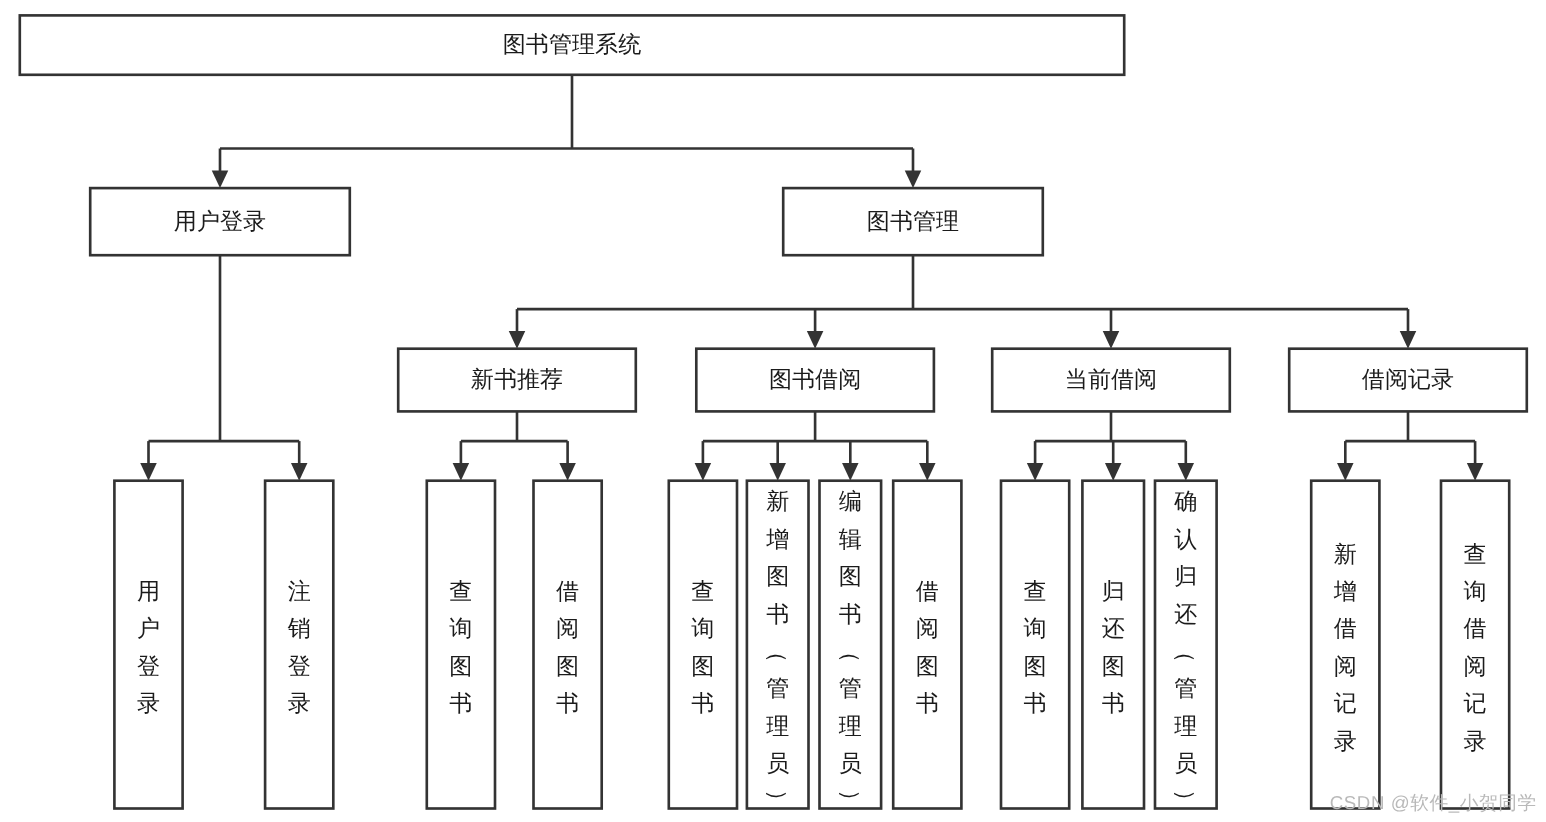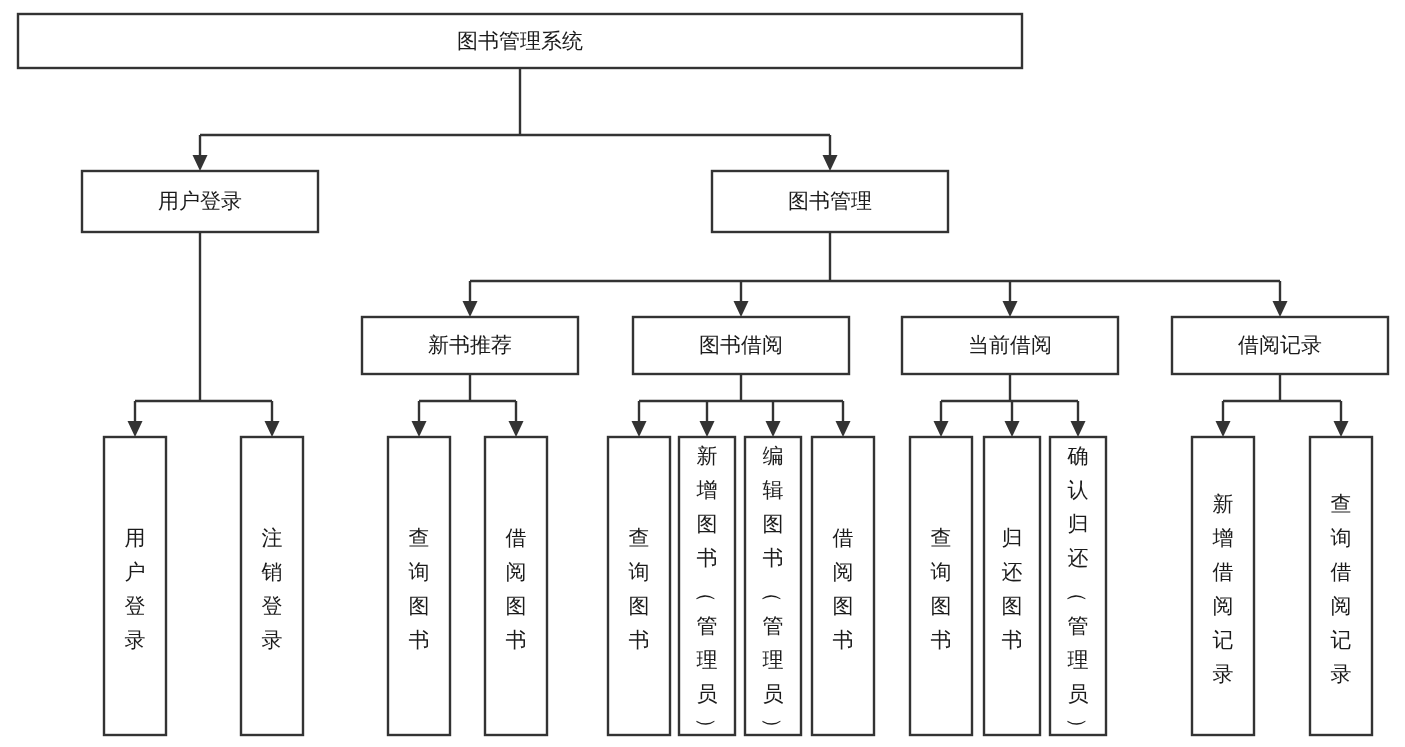--- a/index.html
+++ b/index.html
@@ -276,13 +276,14 @@
           <rect class="node-box" x="1310" y="437" width="62" height="298"></rect>
           <text class="node-label-v" x="1341" y="510.52">查</text>
           <text class="node-label-v" x="1341" y="544.52">询</text>
           <text class="node-label-v" x="1341" y="578.52">借</text>
           <text class="node-label-v" x="1341" y="612.52">阅</text>
           <text class="node-label-v" x="1341" y="646.52">记</text>
           <text class="node-label-v" x="1341" y="680.52">录</text>
         </g>
       </g>
   </svg>
+  <div class="watermark">CSDN @软件_小贺同学</div>
 </div>
 
 </body></html>

